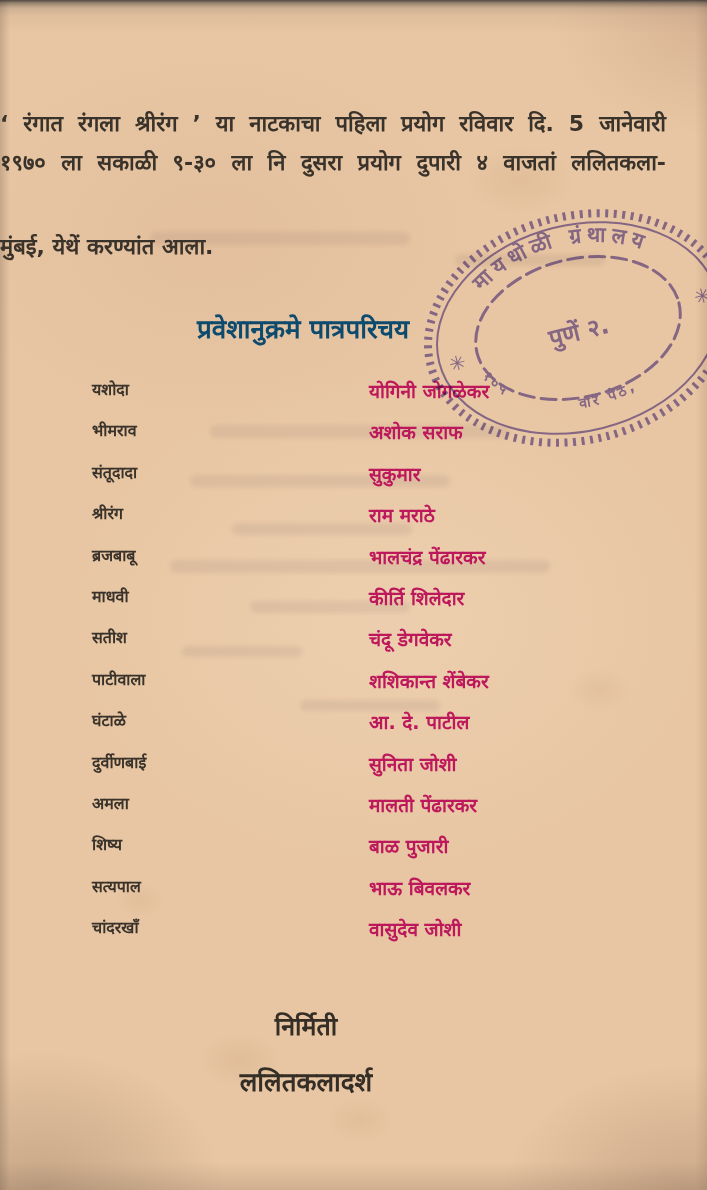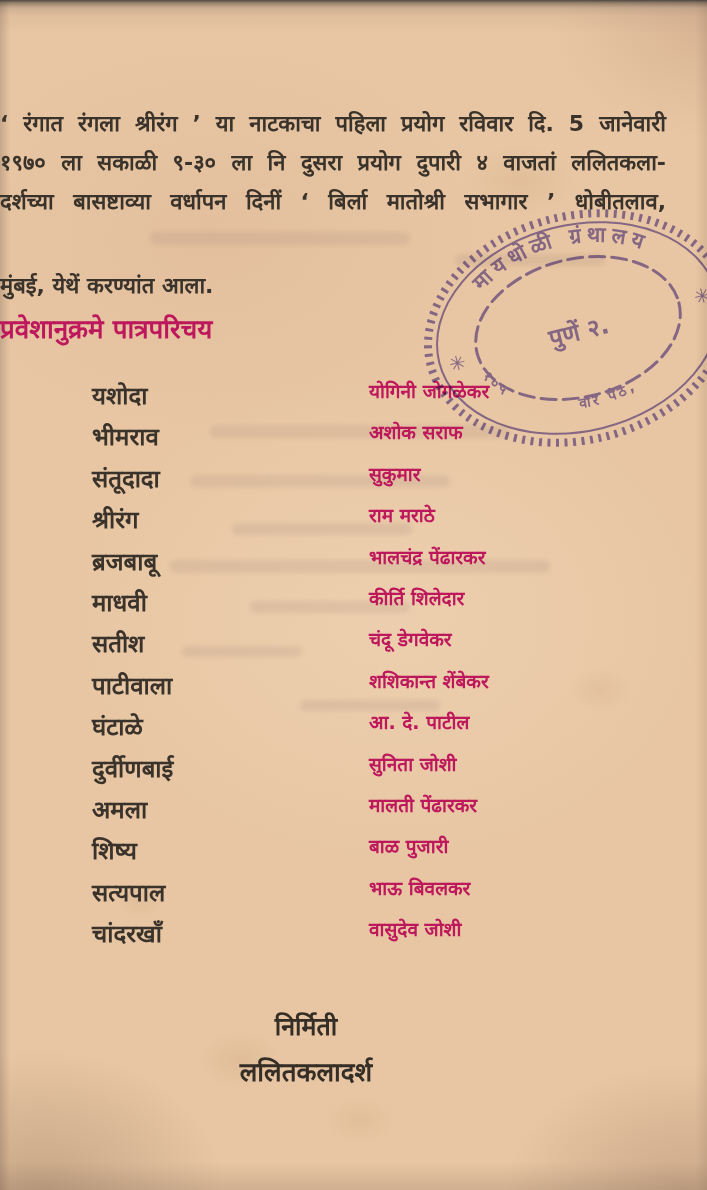--- a/index.html
+++ b/index.html
@@ -33,38 +33,38 @@
     filter:blur(2px);border-radius:6px;pointer-events:none;
   }
   .intro{
     position:absolute;left:0;top:104px;width:666px;
     font-size:22px;font-weight:600;line-height:39px;color:#3a332b;
   }
   .intro-line{white-space:nowrap;text-align:justify;text-align-last:justify;}
   .intro-line:last-child{text-align-last:left;margin-top:45px;}
   .heading{
     position:absolute;left:0;top:310px;width:606px;margin:0;
-    font-size:26px;font-weight:700;color:#be185d;
+    text-align:center;font-size:26px;font-weight:700;color:#0c4a6e;
   }
   .cast{position:absolute;left:0;top:378px;width:707px;}
   .cast-row{height:41.4px;display:flex;align-items:flex-start;}
   .cast-role{
-    position:absolute;left:92px;font-size:24px;font-weight:600;color:#3a332b;white-space:nowrap;
+    position:absolute;left:92px;font-size:16px;font-weight:600;color:#3a332b;white-space:nowrap;
   }
   .cast-row .cast-role{position:static;margin-left:92px;}
   .cast-actor{
     margin-left:auto;position:absolute;left:369px;
     font-size:19px;font-weight:700;color:#be185d;white-space:nowrap;
   }
   .cast-row{position:relative;}
   .footer{
     position:absolute;left:0;top:1008px;width:612px;text-align:center;
     font-weight:700;color:#352e26;
   }
-  .footer-line1{font-size:25px;margin-bottom:11px;}
+  .footer-line1{font-size:25px;margin-bottom:21px;}
   .footer-line2{font-size:26px;}
   .stamp{
     position:absolute;left:406px;top:182px;width:344px;height:292px;
     transform:rotate(-14deg);opacity:.82;mix-blend-mode:multiply;pointer-events:none;
   }
   .stamp svg{width:100%;height:100%;}
   .teeth{fill:none;stroke:#7a68c2;stroke-width:8;stroke-dasharray:3 5.5;}
   .ring{fill:none;stroke:#7a68c2;stroke-width:2;}
   .scallop{fill:none;stroke:#7a68c2;stroke-width:3;stroke-dasharray:15 7;stroke-linecap:round;}
   .arc-text{fill:#7a68c2;font-size:21px;font-weight:700;letter-spacing:5px;font-family:"DejaVu Sans",sans-serif;}
@@ -86,21 +86,20 @@
 <div class="ghost-mark" style="left:250px;top:601px;width:160px;height:12px;"></div>
 <div class="ghost-mark" style="left:182px;top:646px;width:120px;height:11px;"></div>
 <div class="ghost-mark" style="left:300px;top:700px;width:140px;height:11px;"></div>
 
 <div class="intro">
 
     <div class="intro-line">‘ रंगात रंगला श्रीरंग ’ या नाटकाचा पहिला प्रयोग रविवार दि. 5 जानेवारी</div>
 
     <div class="intro-line">१९७० ला सकाळी ९-३० ला नि दुसरा प्रयोग दुपारी ४ वाजतां ललितकला-</div>
 
-    <div class="intro-line">दर्शच्या बासष्टाव्या वर्धापन दिनीं ‘ बिर्ला मातोश्री सभागार ’ धोबीतलाव,</div>
 
     <div class="intro-line">मुंबई, येथें करण्यांत आला.</div>
   </div>
 
 <h1 class="heading">प्रवेशानुक्रमे पात्रपरिचय</h1>
 
 <div class="cast">
 
     <div class="cast-row">
       <span class="cast-role">यशोदा</span>

